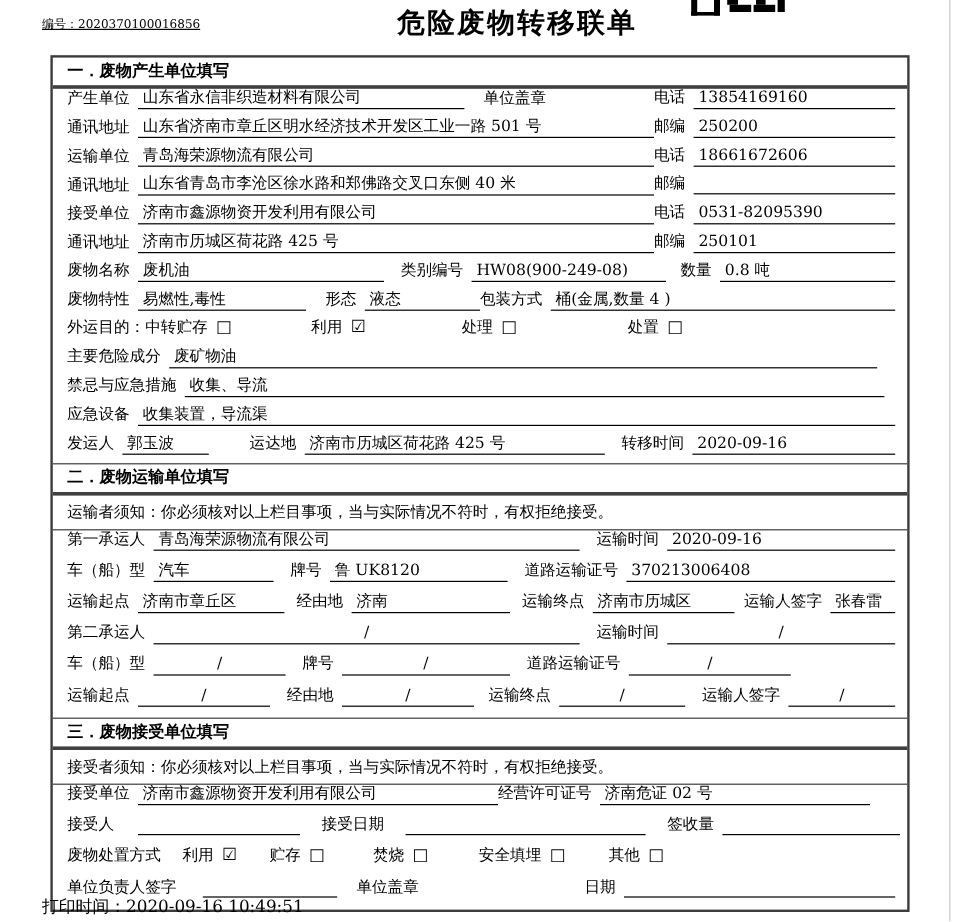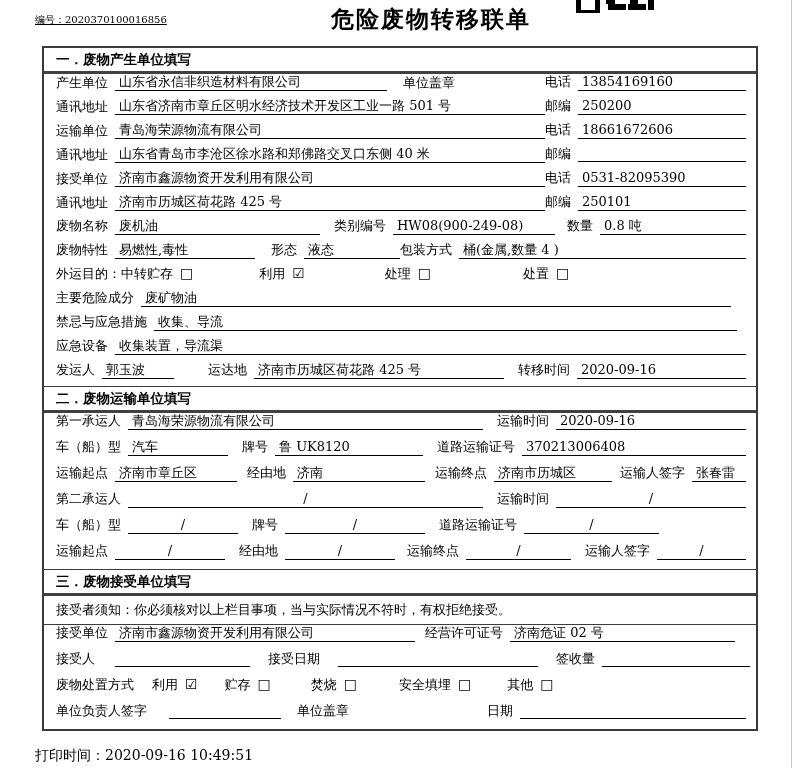--- a/index.html
+++ b/index.html
@@ -163,20 +163,21 @@
   <div class="row r24">
     <span class="lbl">发运人</span>
     <span class="val" style="width:72px">郭玉波</span>
     <span class="lbl" style="margin-left:34px">运达地</span>
     <span class="val" style="width:250px">济南市历城区荷花路 425 号</span>
     <span class="lbl" style="margin-left:14px">转移时间</span>
     <span class="val fill">2020-09-16</span>
   </div>
 
   <div class="sec-header mid">二．废物运输单位填写</div>
+  <div class="notice">运输者须知：你必须核对以上栏目事项，当与实际情况不符时，有权拒绝接受。</div>
 
   <div class="row r26">
     <span class="lbl">第一承运人</span>
     <span class="val" style="width:355px">青岛海荣源物流有限公司</span>
     <span class="lbl" style="margin-left:14px">运输时间</span>
     <span class="val fill">2020-09-16</span>
   </div>
 
   <div class="row r26">
     <span class="lbl">车（船）型</span>
@@ -224,21 +225,21 @@
     <span class="lbl" style="margin-left:14px">运输人签字</span>
     <span class="val fill ctr">/</span>
   </div>
 
   <div class="sec-header mid">三．废物接受单位填写</div>
   <div class="notice">接受者须知：你必须核对以上栏目事项，当与实际情况不符时，有权拒绝接受。</div>
 
   <div class="row r26">
     <span class="lbl">接受单位</span>
     <span class="val" style="width:300px">济南市鑫源物资开发利用有限公司</span>
-    <span class="lbl" style="margin-left:10px">经营许可证号</span>
+    <span class="lbl" style="">经营许可证号</span>
     <span class="val" style="width:225px">济南危证 02 号</span>
   </div>
 
   <div class="row r26">
     <span class="lbl">接受人</span>
     <span class="val" style="width:135px;margin-left:20px"></span>
     <span class="lbl" style="margin-left:18px">接受日期</span>
     <span class="val" style="width:200px;margin-left:18px"></span>
     <span class="lbl" style="margin-left:18px">签收量</span>
     <span class="val" style="width:148px"></span>

